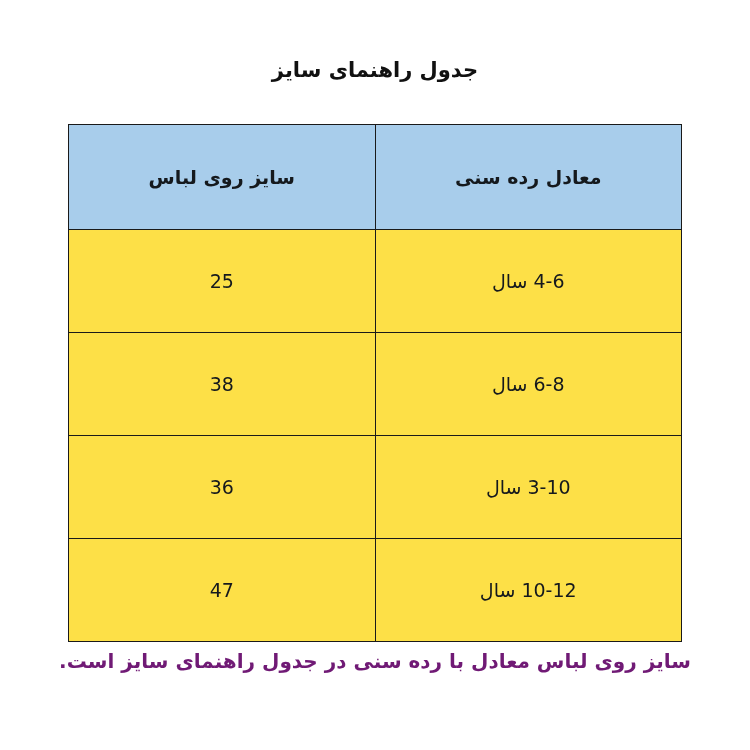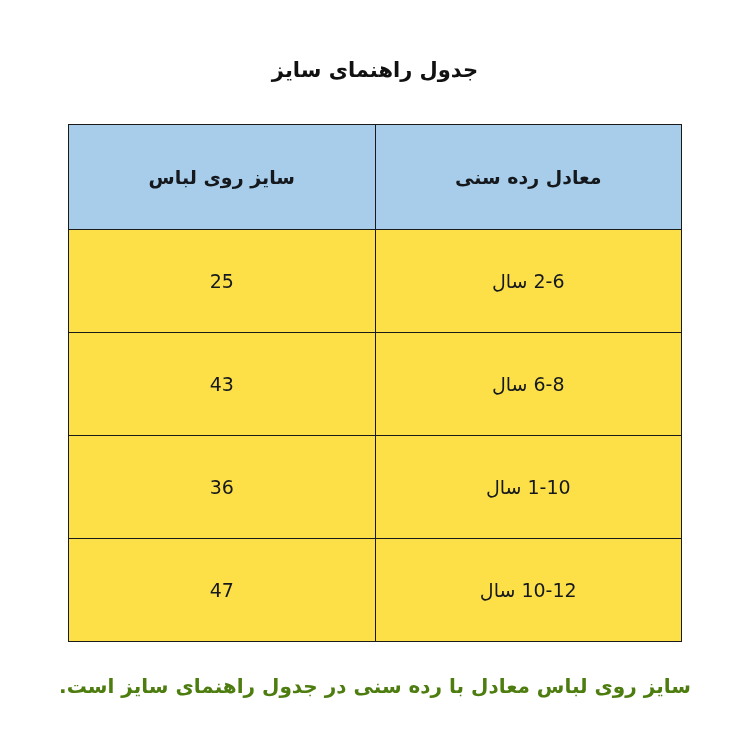--- a/index.html
+++ b/index.html
@@ -69,51 +69,50 @@
     position: absolute;
     top: 646px;
     left: 0;
     width: 750px;
     padding: 0 30px;
     box-sizing: border-box;
     text-align: center;
     direction: rtl;
     font-size: 20px;
     font-weight: bold;
-    color: #4d7c0f;
+    color: #701a75;
     line-height: 1.55;
-    margin-top: 25px;
   }
 </style>
 </head>
 <body>
 
 <div class="page">
 
   <div class="title">جدول راهنمای سایز</div>
 
   <div class="table-wrap">
     <table class="size-table">
       <thead>
         <tr>
           <th class="col-age">معادل رده سنی</th>
           <th class="col-label">سایز روی لباس</th>
         </tr>
       </thead>
       <tbody>
         <tr>
-          <td class="col-age">2-6 سال</td>
+          <td class="col-age">4-6 سال</td>
           <td class="col-label">25</td>
         </tr>
         <tr>
           <td class="col-age">6-8 سال</td>
-          <td class="col-label">43</td>
+          <td class="col-label">38</td>
         </tr>
         <tr>
-          <td class="col-age">1-10 سال</td>
+          <td class="col-age">3-10 سال</td>
           <td class="col-label">36</td>
         </tr>
         <tr>
           <td class="col-age">10-12 سال</td>
           <td class="col-label">47</td>
         </tr>
       </tbody>
     </table>
   </div>
 

